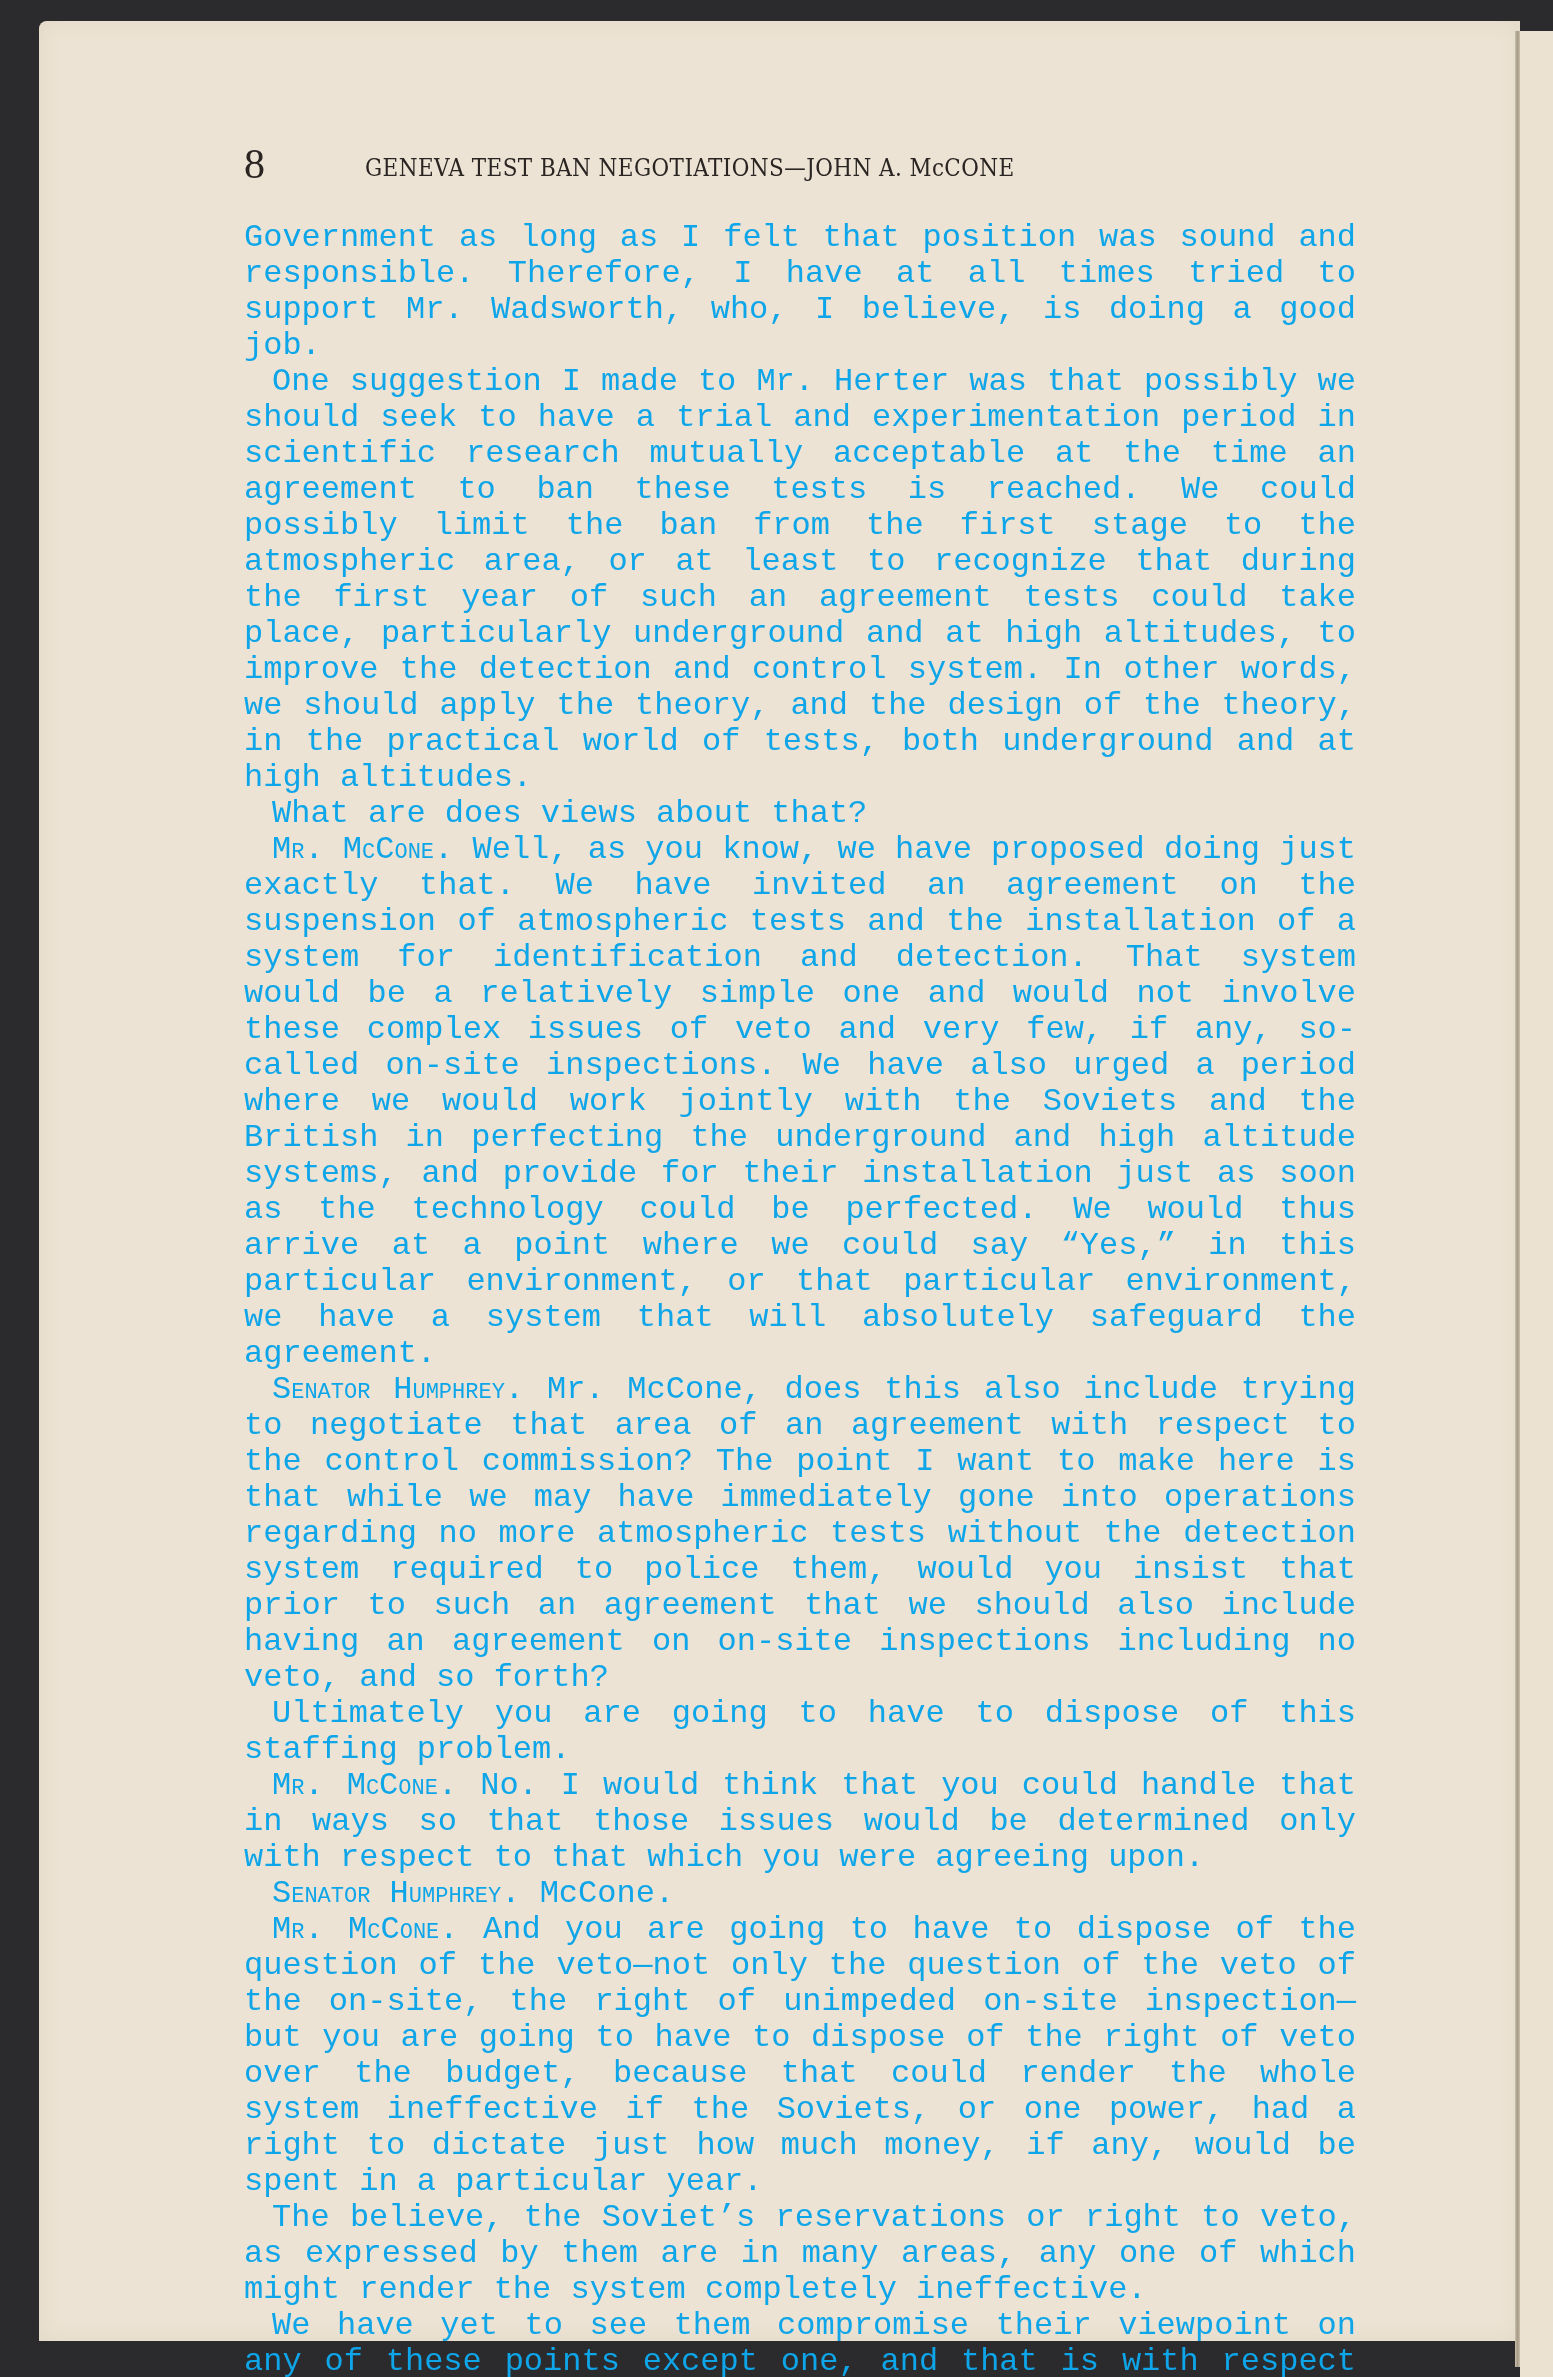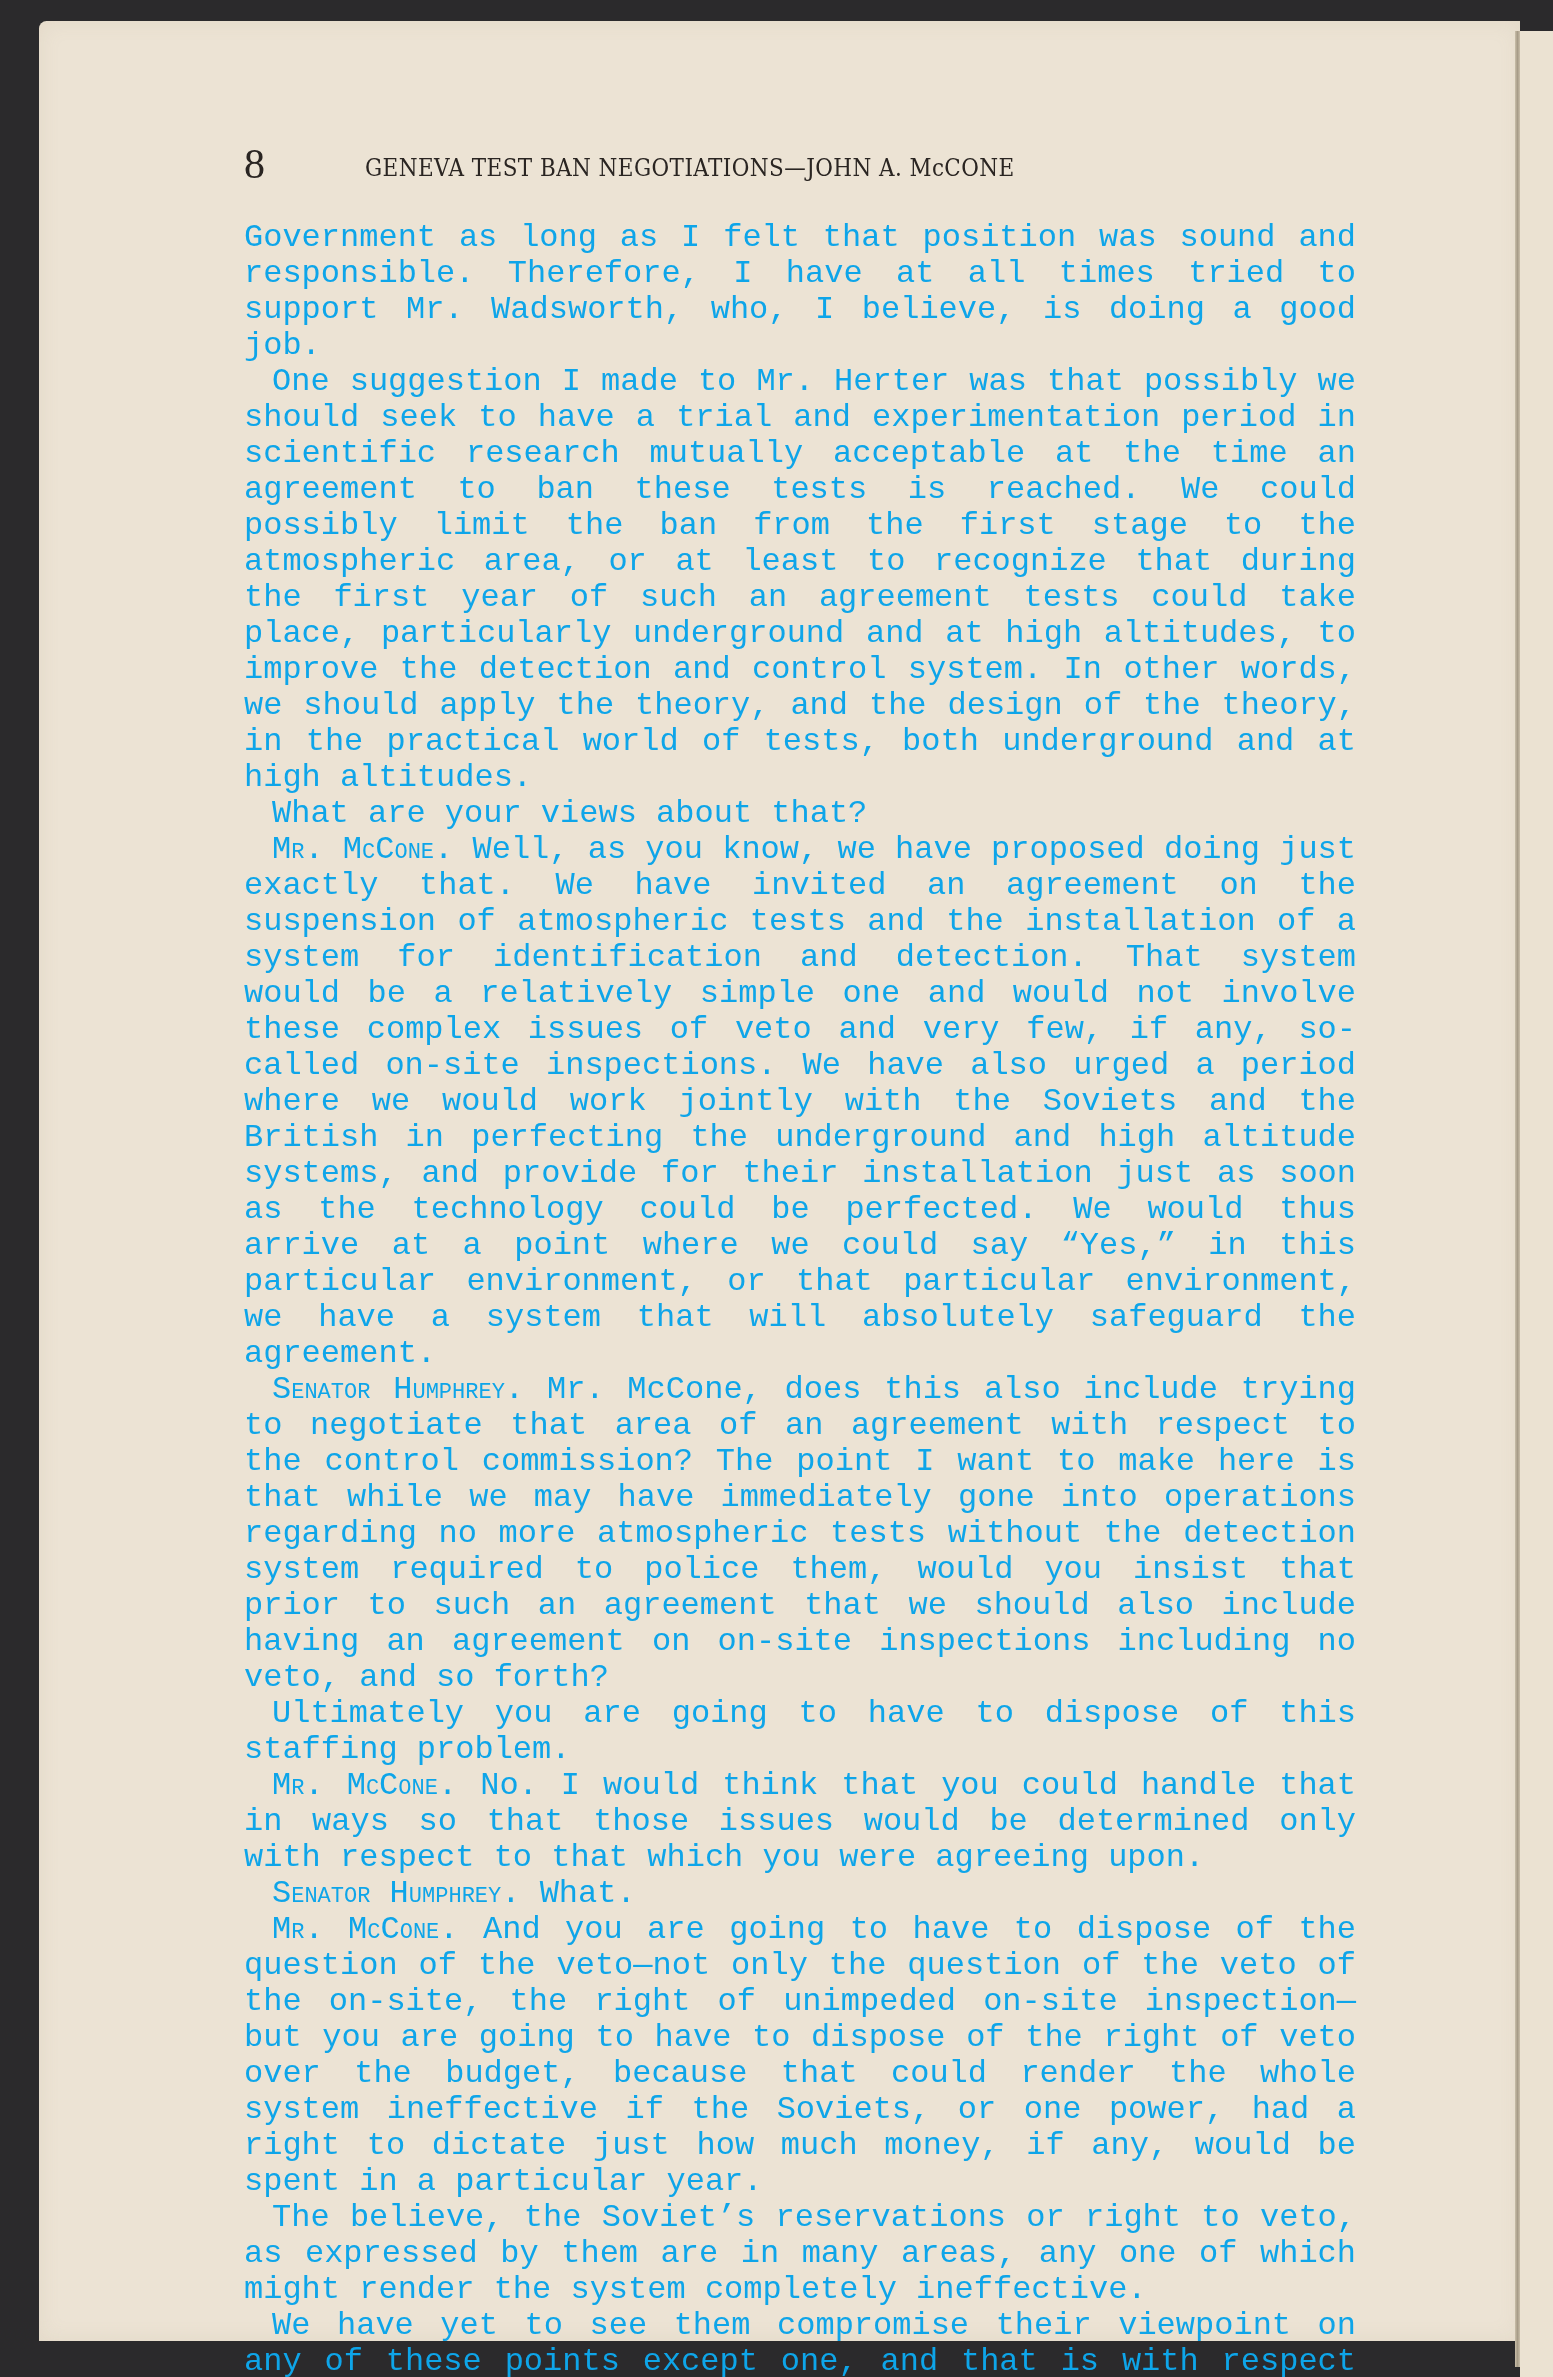--- a/index.html
+++ b/index.html
@@ -64,23 +64,23 @@
 <div class="next-page"></div>
 
 <div class="header">
   <span class="page-num">8</span>
   <span class="running-head">GENEVA TEST BAN NEGOTIATIONS—JOHN A. McCONE</span>
 </div>
 
 <div class="body-text">
   <p class="noindent"><span class="speaker"></span><span>Government as long as I felt that position was sound and responsible. Therefore, I have at all times tried to support Mr. Wadsworth, who, I believe, is doing a good job.</span></p>
   <p><span class="speaker"></span><span>One suggestion I made to Mr. Herter was that possibly we should seek to have a trial and experimentation period in scientific research mutually acceptable at the time an agreement to ban these tests is reached. We could possibly limit the ban from the first stage to the atmospheric area, or at least to recognize that during the first year of such an agreement tests could take place, particularly underground and at high altitudes, to improve the detection and control system. In other words, we should apply the theory, and the design of the theory, in the practical world of tests, both underground and at high altitudes.</span></p>
-  <p><span class="speaker"></span><span>What are your views about that?</span></p>
+  <p><span class="speaker"></span><span>What are does views about that?</span></p>
   <p><span class="speaker">Mr. McCone.</span> <span>Well, as you know, we have proposed doing just exactly that. We have invited an agreement on the suspension of atmospheric tests and the installation of a system for identification and detection. That system would be a relatively simple one and would not involve these complex issues of veto and very few, if any, so-called on-site inspections. We have also urged a period where we would work jointly with the Soviets and the British in perfecting the underground and high altitude systems, and provide for their installa­tion just as soon as the technology could be perfected. We would thus arrive at a point where we could say “Yes,” in this particular environment, or that particular environment, we have a system that will absolutely safeguard the agreement.</span></p>
   <p><span class="speaker">Senator Humphrey.</span> <span>Mr. McCone, does this also include trying to negotiate that area of an agreement with respect to the control com­mission? The point I want to make here is that while we may have immediately gone into operations regarding no more atmospheric tests without the detection system required to police them, would you insist that prior to such an agreement that we should also include having an agreement on on-site inspections including no veto, and so forth?</span></p>
   <p><span class="speaker"></span><span>Ultimately you are going to have to dispose of this staffing problem.</span></p>
   <p><span class="speaker">Mr. McCone.</span> <span>No. I would think that you could handle that in ways so that those issues would be determined only with respect to that which you were agreeing upon.</span></p>
-  <p><span class="speaker">Senator Humphrey.</span> <span>What.</span></p>
+  <p><span class="speaker">Senator Humphrey.</span> <span>McCone.</span></p>
   <p><span class="speaker">Mr. McCone.</span> <span>And you are going to have to dispose of the question of the veto—not only the question of the veto of the on-site, the right of unimpeded on-site inspection—but you are going to have to dispose of the right of veto over the budget, because that could render the whole system ineffective if the Soviets, or one power, had a right to dictate just how much money, if any, would be spent in a particular year.</span></p>
   <p><span class="speaker"></span><span>The believe, the Soviet’s reservations or right to veto, as expressed by them are in many areas, any one of which might render the system completely ineffective.</span></p>
   <p><span class="speaker"></span><span>We have yet to see them compromise their viewpoint on any of these points except one, and that is with respect to staffing. They have now agreed, I think, that five or six of the personnel at each station could be from outside of the country. At first they demanded that all of the personnel of the inspection sites be from the country in which the station was located.</span></p>
 </div>
 
 
 </body></html>

